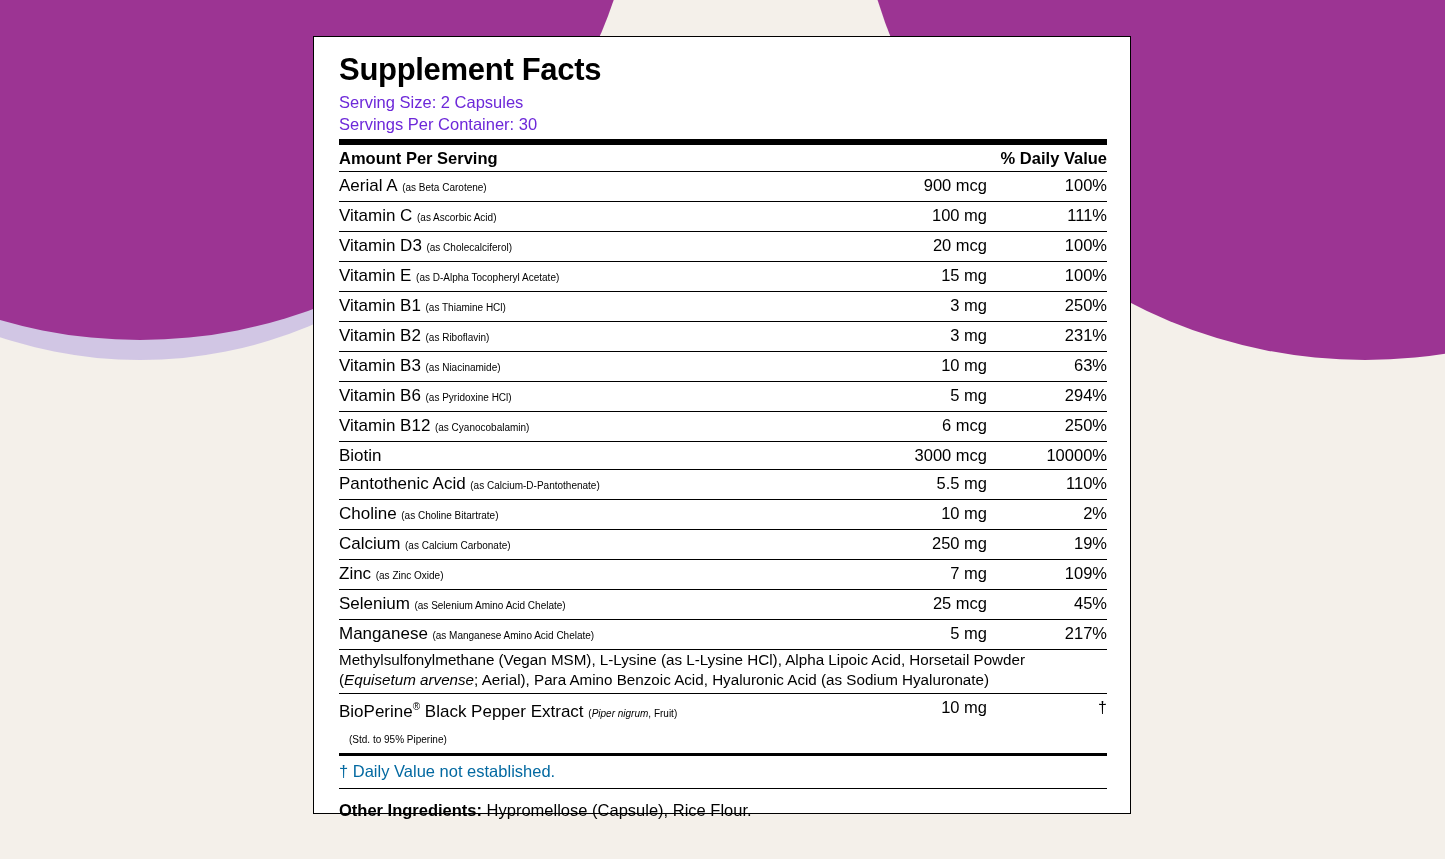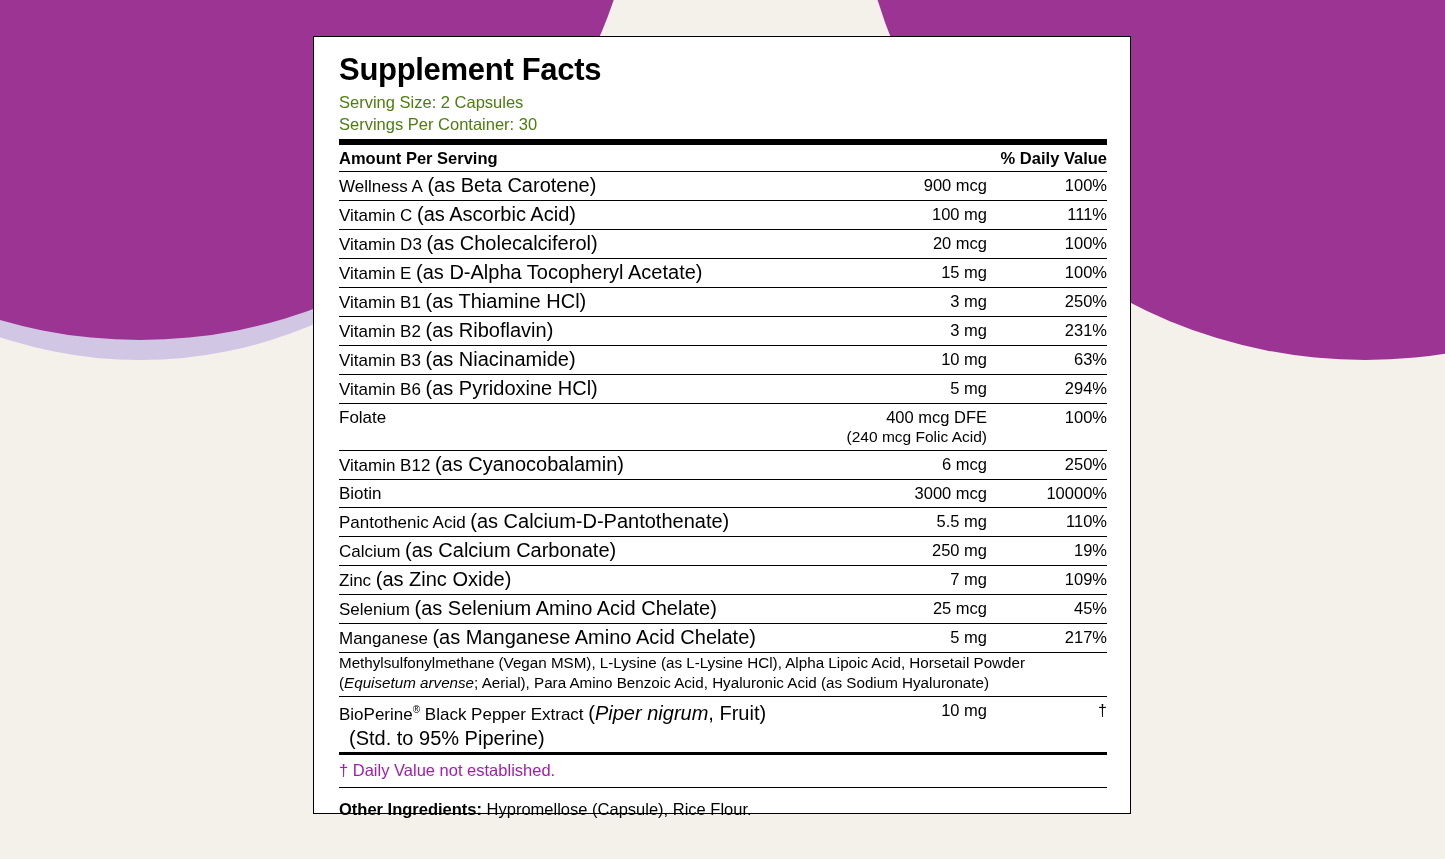--- a/index.html
+++ b/index.html
@@ -74,21 +74,21 @@
     font-size: 31px;
     font-weight: bold;
     letter-spacing: -0.3px;
     line-height: 38px;
     color: #000;
     margin: 0 0 2px 0;
   }
   .sf-sub {
     font-size: 16.5px;
     line-height: 22px;
-    color: #4d7c0f;
+    color: #6d28d9;
   }
 
   .rule-thick {
     border-top: 6px solid #000;
     margin-top: 4px;
   }
   .rule-thin {
     border-top: 1px solid #000;
   }
 
@@ -109,38 +109,38 @@
   td.c-name { text-align: left; }
   td.c-amt  { text-align: right; width: 180px; padding-right: 4px; }
   td.c-dv   { text-align: right; width: 120px; }
 
   .hdr td {
     font-weight: bold;
     border-bottom: none;
     padding-bottom: 2px;
   }
   .nm { font-size: 17px; }
-  .as { font-size: 20px; }
+  .as { font-size: 10px; }
   .sub2 { font-size: 15.5px; }
 
   .blend-name { font-weight: bold; font-size: 17px; }
   .blend-body {
     font-size: 15.2px;
     line-height: 19px;
     padding-left: 10px;
   }
   .blend-body i { font-style: italic; }
 
   .dagger { font-size: 16px; }
 
   .footnote {
     font-size: 16.5px;
     padding-top: 4px;
     line-height: 22px;
-    color: #a21caf;
+    color: #0369a1;
   }
 
   .other-ing {
     font-size: 16.5px;
     line-height: 23px;
     color: #000;
     margin-top: 10px;
   }
   .other-ing b { font-weight: bold; }
 
@@ -165,21 +165,21 @@
     <div class="rule-thick"></div>
 
     <table class="sf">
       <tbody id="table-body">
           <tr class="hdr">
             <td class="c-name">Amount Per Serving</td>
             <td class="c-amt"></td>
             <td class="c-dv">% Daily Value</td>
           </tr>
           <tr>
-            <td class="c-name"><span class="nm">Wellness A</span>  <span class="as">(as Beta Carotene)</span></td>
+            <td class="c-name"><span class="nm">Aerial A</span>  <span class="as">(as Beta Carotene)</span></td>
             <td class="c-amt">900 mcg</td>
             <td class="c-dv">100%</td>
           </tr>
           <tr>
             <td class="c-name"><span class="nm">Vitamin C</span>  <span class="as">(as Ascorbic Acid)</span></td>
             <td class="c-amt">100 mg</td>
             <td class="c-dv">111%</td>
           </tr>
           <tr>
             <td class="c-name"><span class="nm">Vitamin D3</span>  <span class="as">(as Cholecalciferol)</span></td>
@@ -205,38 +205,38 @@
             <td class="c-name"><span class="nm">Vitamin B3</span>  <span class="as">(as Niacinamide)</span></td>
             <td class="c-amt">10 mg</td>
             <td class="c-dv">63%</td>
           </tr>
           <tr>
             <td class="c-name"><span class="nm">Vitamin B6</span>  <span class="as">(as Pyridoxine HCl)</span></td>
             <td class="c-amt">5 mg</td>
             <td class="c-dv">294%</td>
           </tr>
           <tr>
-            <td class="c-name"><span class="nm">Folate</span></td>
-            <td class="c-amt">400 mcg DFE<div class="sub2">(240 mcg Folic Acid)</div></td>
-            <td class="c-dv">100%</td>
-          </tr>
-          <tr>
             <td class="c-name"><span class="nm">Vitamin B12</span>  <span class="as">(as Cyanocobalamin)</span></td>
             <td class="c-amt">6 mcg</td>
             <td class="c-dv">250%</td>
           </tr>
           <tr>
             <td class="c-name"><span class="nm">Biotin</span></td>
             <td class="c-amt">3000 mcg</td>
             <td class="c-dv">10000%</td>
           </tr>
           <tr>
             <td class="c-name"><span class="nm">Pantothenic Acid</span>  <span class="as">(as Calcium-D-Pantothenate)</span></td>
             <td class="c-amt">5.5 mg</td>
             <td class="c-dv">110%</td>
+          </tr>
+          <tr>
+            <td class="c-name"><span class="nm">Choline</span>  <span class="as">(as Choline Bitartrate)</span></td>
+            <td class="c-amt">10 mg</td>
+            <td class="c-dv">2%</td>
           </tr>
           <tr>
             <td class="c-name"><span class="nm">Calcium</span>  <span class="as">(as Calcium Carbonate)</span></td>
             <td class="c-amt">250 mg</td>
             <td class="c-dv">19%</td>
           </tr>
           <tr>
             <td class="c-name"><span class="nm">Zinc</span>  <span class="as">(as Zinc Oxide)</span></td>
             <td class="c-amt">7 mg</td>
             <td class="c-dv">109%</td>

